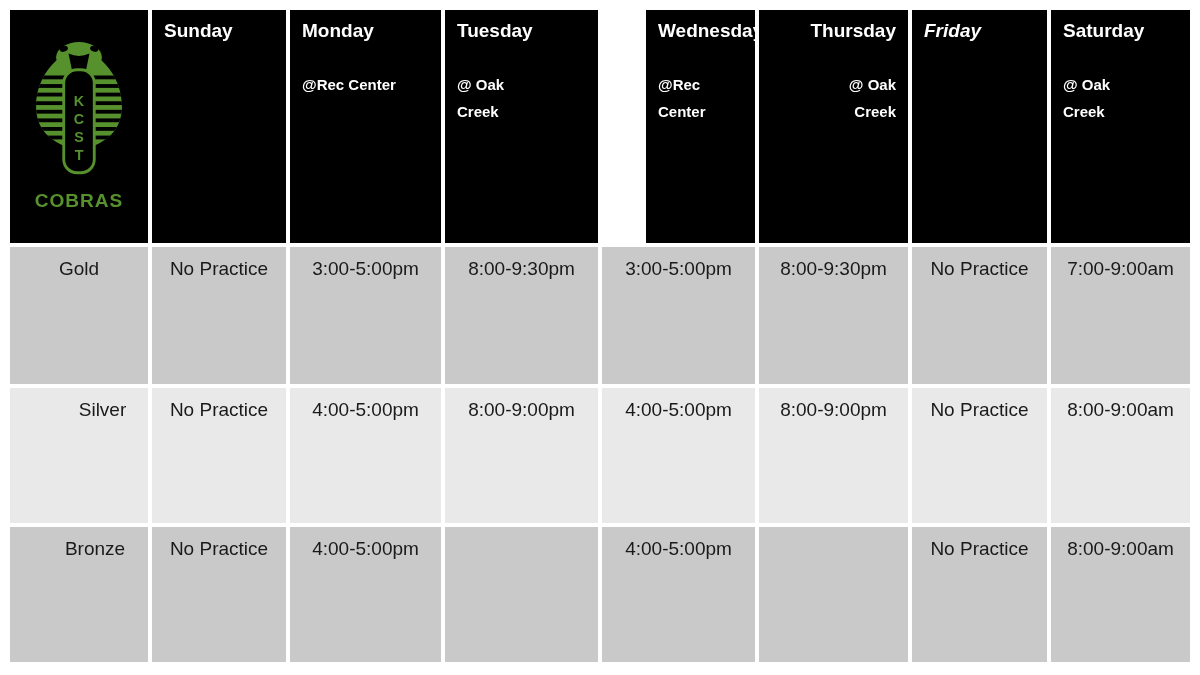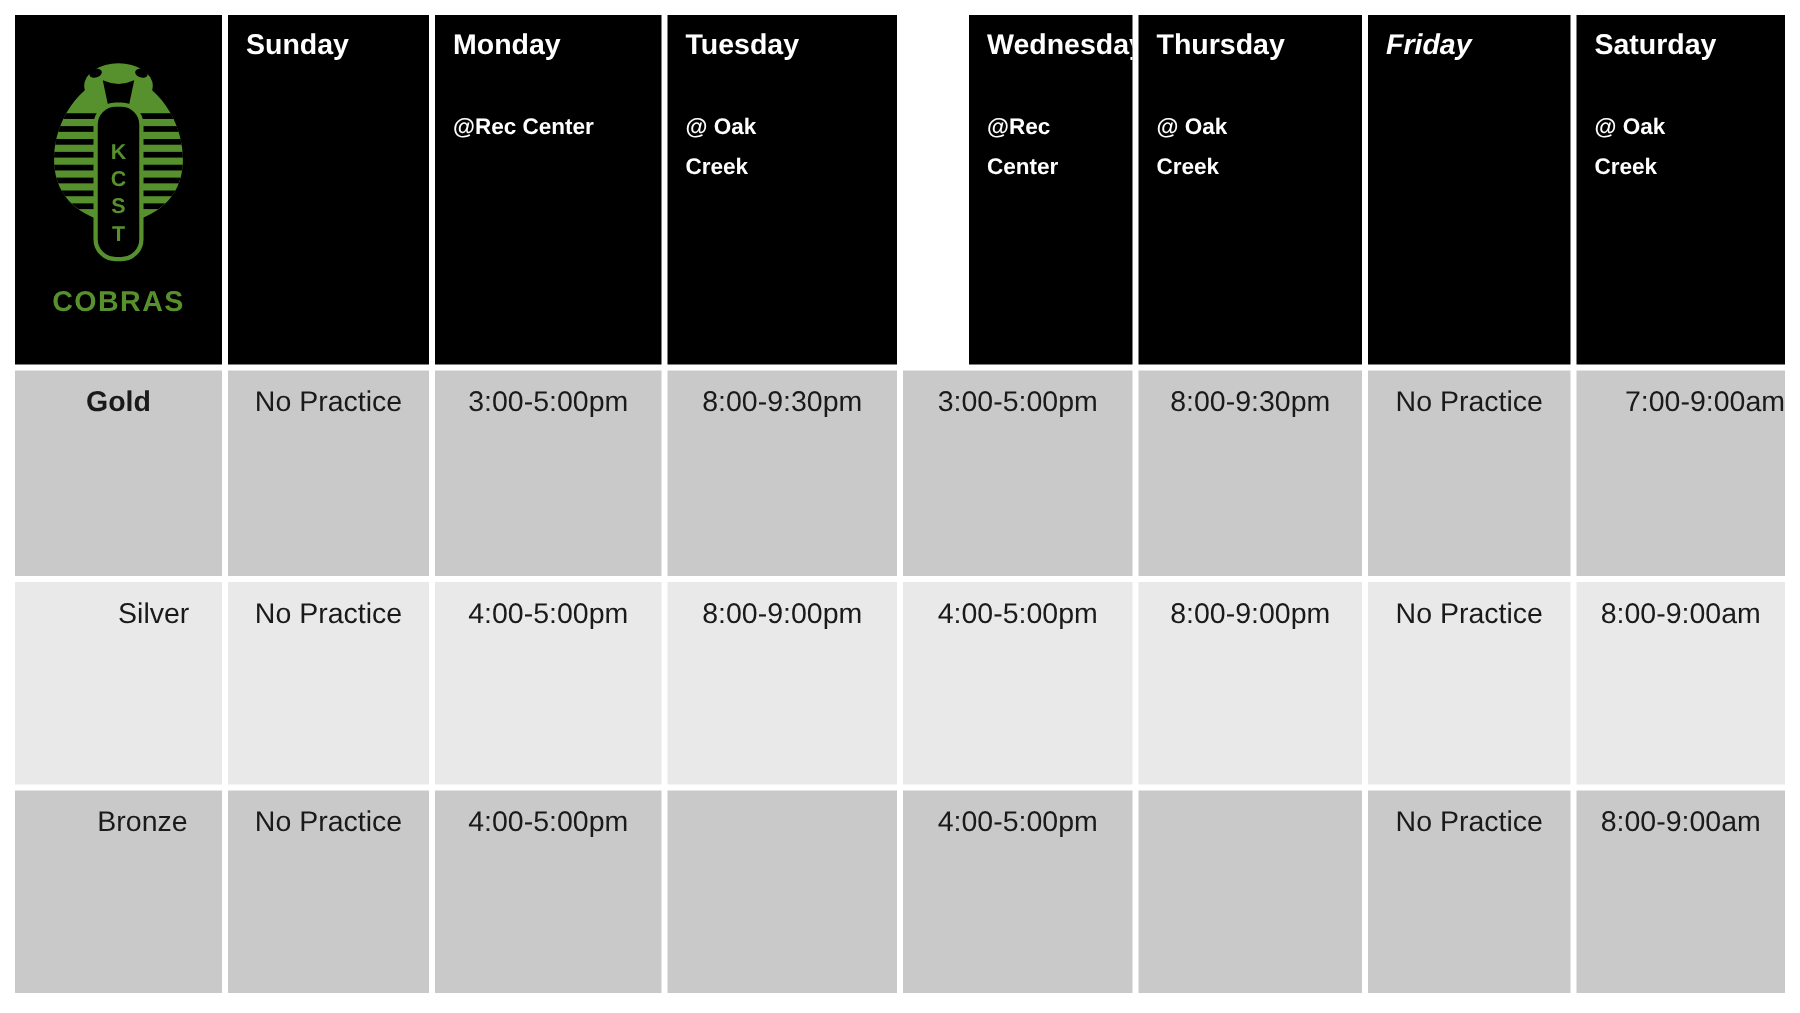--- a/index.html
+++ b/index.html
@@ -106,41 +106,41 @@
       </div>
       <div class="hcell" style="background: rgb(0, 0, 0); color: rgb(255, 255, 255);">
         <div class="day">Tuesday</div>
         <div class="loc">@ Oak
 Creek</div>
       </div>
       <div class="hcell" style="background: rgb(0, 0, 0); color: rgb(255, 255, 255); margin-left: 44px;">
         <div class="day">Wednesday</div>
         <div class="loc">@Rec Center</div>
       </div>
-      <div class="hcell" style="background: rgb(0, 0, 0); color: rgb(255, 255, 255);">
+      <div class="hcell" style="background: rgb(0, 0, 0); color: rgb(255, 255, 255); text-align: right;">
         <div class="day">Thursday</div>
         <div class="loc">@ Oak
 Creek</div>
       </div>
       <div class="hcell" style="background: rgb(0, 0, 0); color: rgb(255, 255, 255); font-style: italic;">
         <div class="day">Friday</div>
       </div>
       <div class="hcell" style="background: rgb(0, 0, 0); color: rgb(255, 255, 255);">
         <div class="day">Saturday</div>
         <div class="loc">@ Oak
 Creek</div>
       </div>
-      <div class="bcell" style="background: rgb(201, 201, 201); color: rgb(26, 26, 26); font-weight: bold;">Gold</div>
+      <div class="bcell" style="background: rgb(201, 201, 201); color: rgb(26, 26, 26);">Gold</div>
       <div class="bcell" style="background: rgb(201, 201, 201); color: rgb(26, 26, 26);">No Practice</div>
       <div class="bcell" style="background: rgb(201, 201, 201); color: rgb(26, 26, 26);">3:00-5:00pm</div>
       <div class="bcell" style="background: rgb(201, 201, 201); color: rgb(26, 26, 26);">8:00-9:30pm</div>
       <div class="bcell" style="background: rgb(201, 201, 201); color: rgb(26, 26, 26);">3:00-5:00pm</div>
       <div class="bcell" style="background: rgb(201, 201, 201); color: rgb(26, 26, 26);">8:00-9:30pm</div>
       <div class="bcell" style="background: rgb(201, 201, 201); color: rgb(26, 26, 26);">No Practice</div>
-      <div class="bcell" style="background: rgb(201, 201, 201); color: rgb(26, 26, 26); text-align: right;">7:00-9:00am</div>
+      <div class="bcell" style="background: rgb(201, 201, 201); color: rgb(26, 26, 26);">7:00-9:00am</div>
       <div class="bcell" style="background: rgb(233, 233, 233); color: rgb(26, 26, 26); padding-left: 47px;">Silver</div>
       <div class="bcell" style="background: rgb(233, 233, 233); color: rgb(26, 26, 26);">No Practice</div>
       <div class="bcell" style="background: rgb(233, 233, 233); color: rgb(26, 26, 26);">4:00-5:00pm</div>
       <div class="bcell" style="background: rgb(233, 233, 233); color: rgb(26, 26, 26);">8:00-9:00pm</div>
       <div class="bcell" style="background: rgb(233, 233, 233); color: rgb(26, 26, 26);">4:00-5:00pm</div>
       <div class="bcell" style="background: rgb(233, 233, 233); color: rgb(26, 26, 26);">8:00-9:00pm</div>
       <div class="bcell" style="background: rgb(233, 233, 233); color: rgb(26, 26, 26);">No Practice</div>
       <div class="bcell" style="background: rgb(233, 233, 233); color: rgb(26, 26, 26);">8:00-9:00am</div>
       <div class="bcell" style="background: rgb(201, 201, 201); color: rgb(26, 26, 26); padding-left: 32px;">Bronze</div>
       <div class="bcell" style="background: rgb(201, 201, 201); color: rgb(26, 26, 26);">No Practice</div>

